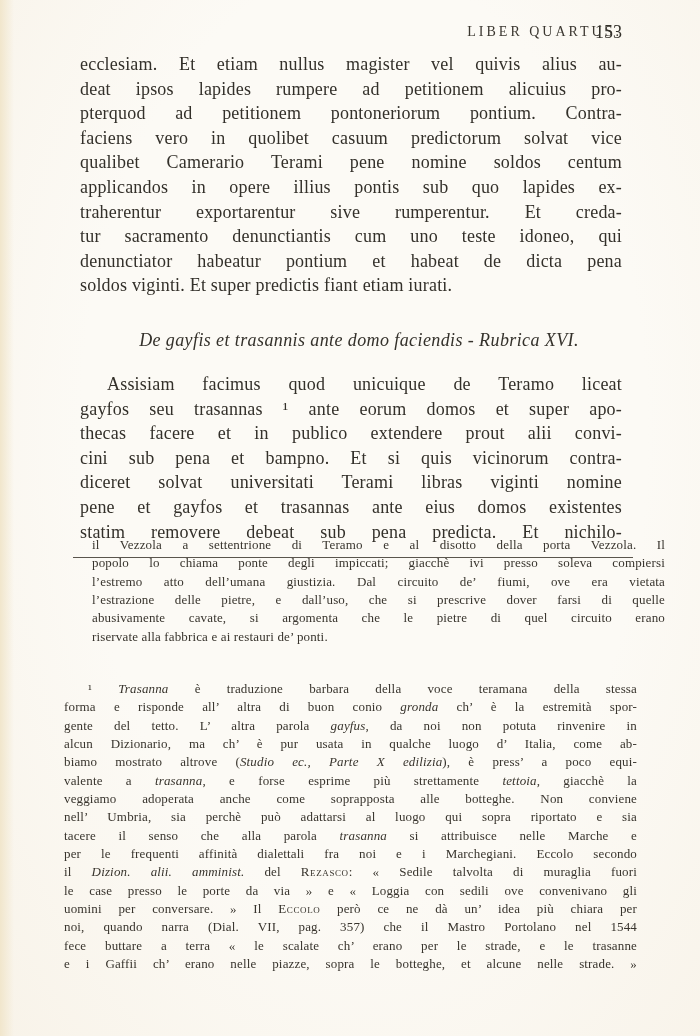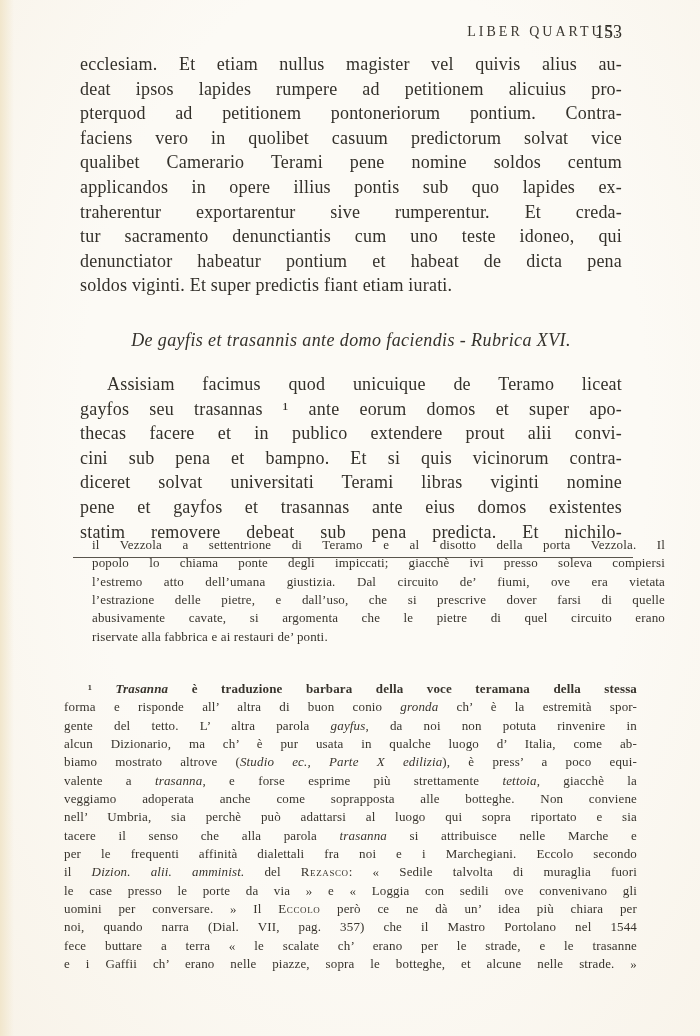--- a/index.html
+++ b/index.html
@@ -39,21 +39,21 @@
   .main-para {
     position: absolute; left: 80px; width: 542px;
     font-size: 18px;
     line-height: 24.6px;
     letter-spacing: 0.2px;
   }
   .para-1 { top: 52px; }
   .para-2 { top: 372px; }
 
   .rubric-heading {
-    position: absolute; top: 330px; left: 78px; width: 546px;
+    position: absolute; top: 330px; left: 86px; width: 546px;
     font-size: 18px;
     font-style: italic;
     text-align: center;
     letter-spacing: 0.4px;
     color: #34312b;
   }
 
   
   .line {
     text-align: justify;
@@ -71,21 +71,21 @@
 
   .footnote {
     position: absolute; left: 64px; width: 573px;
     font-size: 13px;
     line-height: 18.35px;
     letter-spacing: 0.15px;
     color: #38342d;
   }
   .footnote-cont { top: 536px; margin-left: 28px; }
   .footnote-1 { top: 680px; }
-  .footnote-1 .line:first-child { text-indent: 24px; font-weight: bold; }
+  .footnote-1 .line:first-child { text-indent: 24px; }
 
   .sc { font-variant: small-caps; letter-spacing: 0.6px; }
   i { font-style: italic; }
 </style>
 </head>
 <body>
 
 <div class="page">
 
   <div class="running-header">

